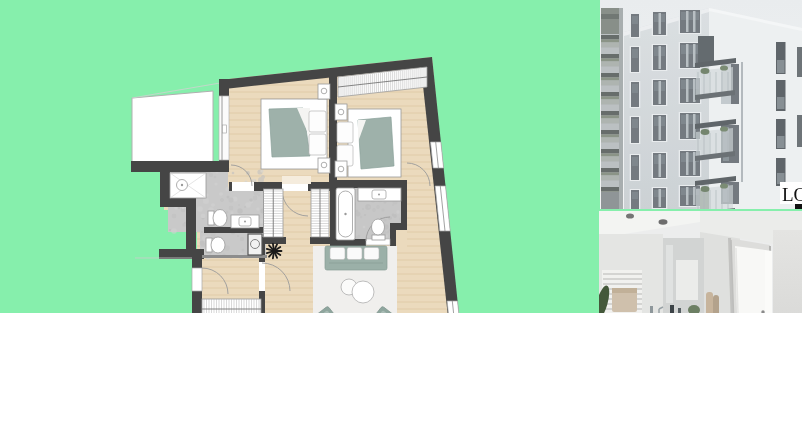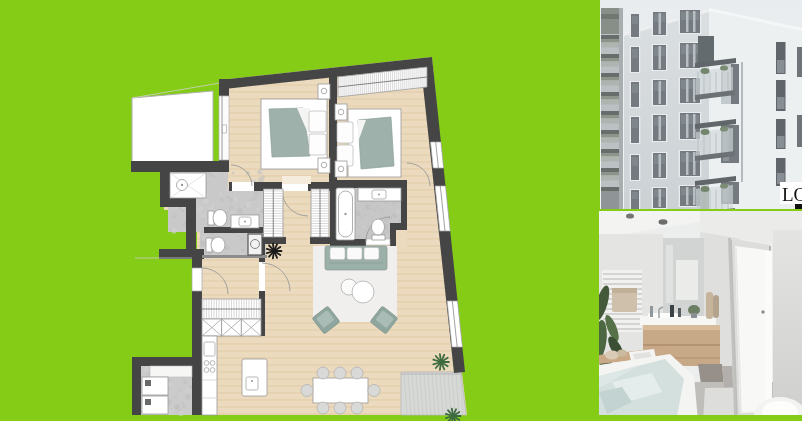--- a/index.html
+++ b/index.html
@@ -1,16 +1,16 @@
 <!DOCTYPE html>
 <html><head>
 <meta charset="utf-8">
 <style>
 html,body{margin:0;padding:0;background:#ffffff;font-family:"Liberation Sans",sans-serif;}
-#page{position:relative;width:802px;height:421px;overflow:hidden;background:#84cc16;}
+#page{position:relative;width:802px;height:313px;overflow:hidden;background:#86efac;}
 </style>
 </head>
 <body>
 <div id="page">
 <svg width="802" height="421" viewBox="0 0 802 421">
 
 <g>
 
 <polygon points="220,80 432,57 462,373 467,415 136,415 136,361 197,361 197,210 164,210 164,164 220,164" fill="#ebdabd"></polygon>
 <clipPath id="floorclip">

